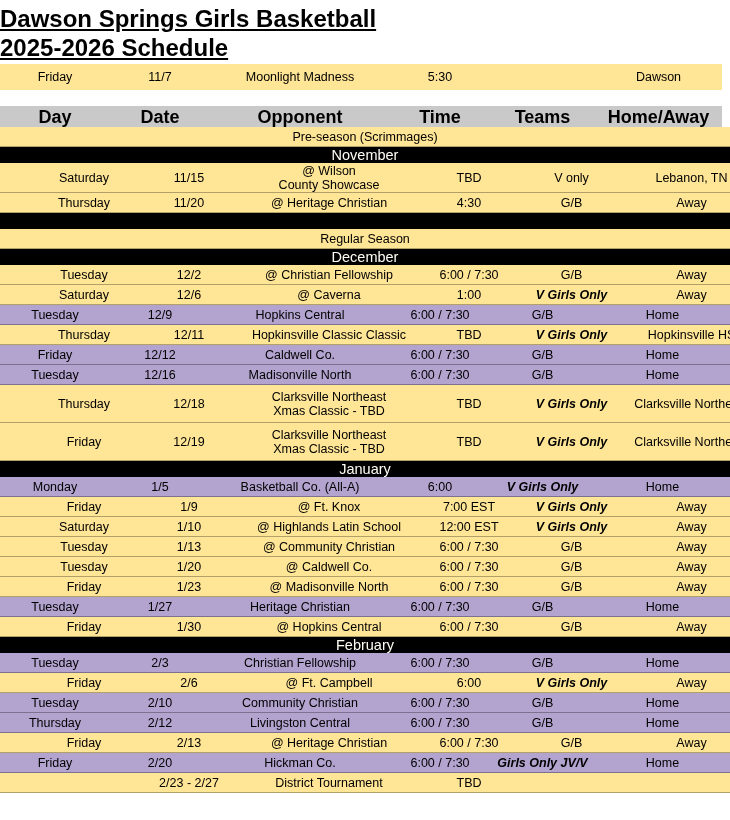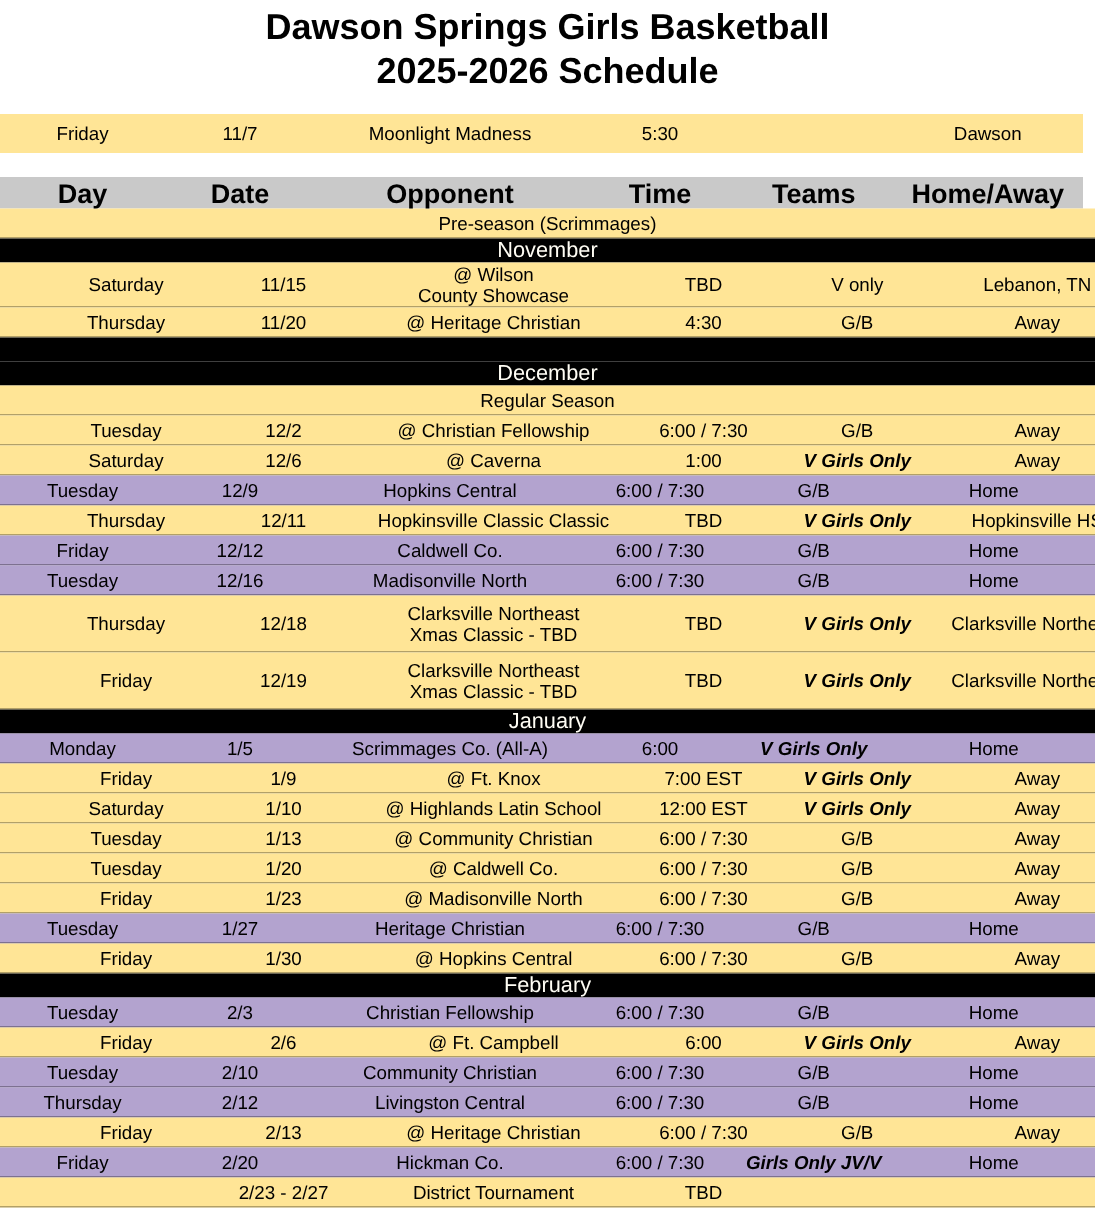--- a/index.html
+++ b/index.html
@@ -2,22 +2,22 @@
 <html style="--yellow: #FFE596; --purple: #B3A3CF; --gray: #C9C9C9; --black: #000000; --monthText: #FFFDF4;"><head>
 <meta charset="utf-8">
 <style>
   html,body{margin:0;padding:0;background:#ffffff;}
   *{box-sizing:border-box;}
   .page{
     width:730px;height:820px;background:#ffffff;position:relative;
     font-family:"Liberation Sans", sans-serif;color:#000;overflow:hidden;
   }
   .title{
-    text-align:center;font-weight:bold;font-size:24px;line-height:29px;
-    padding-top:4px;height:76px;
+    font-weight:bold;font-size:24px;line-height:29px;
+    padding-top:4px;height:64px;text-decoration:underline;
   }
   .row{
     display:grid;
     grid-template-columns:110px 100px 180px 100px 105px 135px;
     width:730px;align-items:center;text-align:center;
     font-size:12.5px;line-height:14px;
   }
   .row.narrow{width:722px;grid-template-columns:110px 100px 180px 100px 105px 127px;}
   .cell{white-space:pre-line;padding:0 2px;}
   .preheader{background:var(--yellow);height:26px;}
@@ -83,22 +83,22 @@
       </div>
       <div class="row game yellow">
         <div class="cell">Thursday</div>
         <div class="cell">11/20</div>
         <div class="cell">@ Heritage Christian</div>
         <div class="cell">4:30</div>
         <div class="cell">G/B</div>
         <div class="cell">Away</div>
       </div>
       <div class="separator"></div>
+      <div class="row section-label">Regular Season</div>
       <div class="row month-bar">December</div>
-      <div class="row section-label">Regular Season</div>
       <div class="row game yellow">
         <div class="cell">Tuesday</div>
         <div class="cell">12/2</div>
         <div class="cell">@ Christian Fellowship</div>
         <div class="cell">6:00 / 7:30</div>
         <div class="cell">G/B</div>
         <div class="cell">Away</div>
       </div>
       <div class="row game yellow">
         <div class="cell">Saturday</div>
@@ -155,21 +155,21 @@
         <div class="cell">Clarksville Northeast
 Xmas Classic - TBD</div>
         <div class="cell">TBD</div>
         <div class="cell em">V Girls Only</div>
         <div class="cell">Clarksville Northeast</div>
       </div>
       <div class="row month-bar">January</div>
       <div class="row game purple">
         <div class="cell">Monday</div>
         <div class="cell">1/5</div>
-        <div class="cell">Scrimmages Co. (All-A)</div>
+        <div class="cell">Basketball Co. (All-A)</div>
         <div class="cell">6:00</div>
         <div class="cell em">V Girls Only</div>
         <div class="cell">Home</div>
       </div>
       <div class="row game yellow">
         <div class="cell">Friday</div>
         <div class="cell">1/9</div>
         <div class="cell">@ Ft. Knox</div>
         <div class="cell">7:00 EST</div>
         <div class="cell em">V Girls Only</div>

